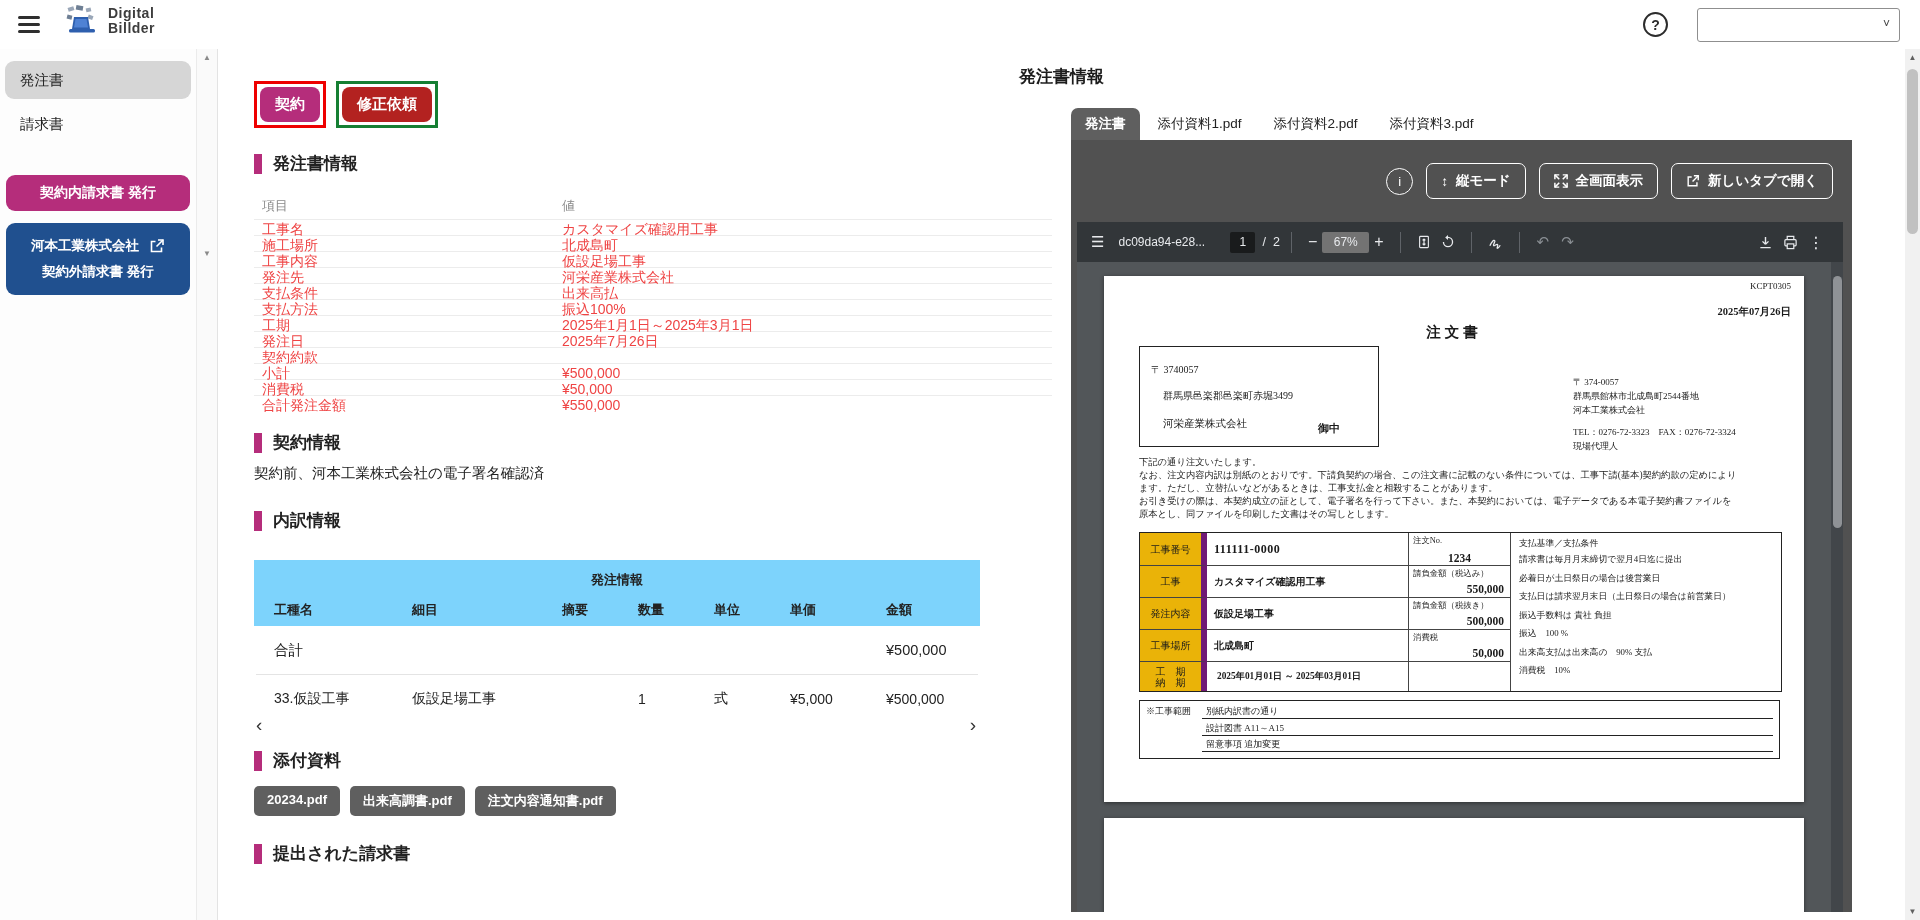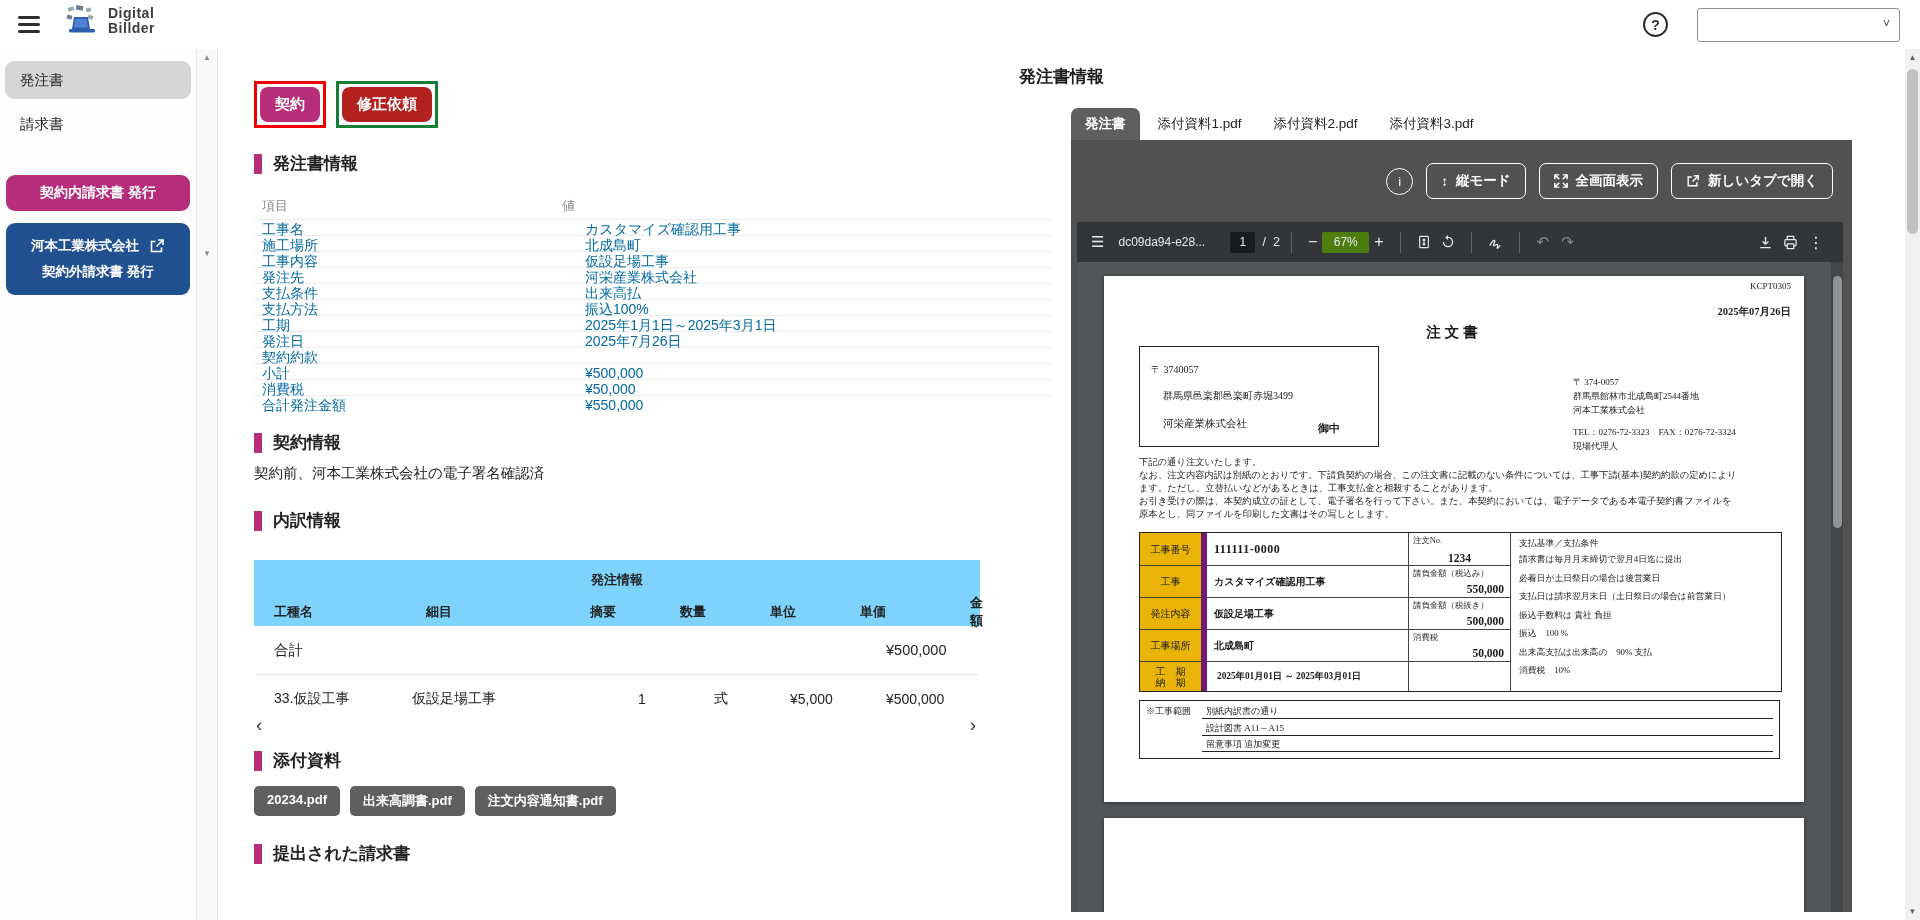--- a/index.html
+++ b/index.html
@@ -42,29 +42,29 @@
   .pill-btn { border:none; border-radius:8px; color:#fff; font-weight:700; font-size:15px; padding:8px 15px; cursor:pointer; font-family:inherit; }
   .pill-btn.magenta { background:#b52d7b; }
   .pill-btn.darkred { background:#b32220; }
 
   .sec-h { display:flex; align-items:center; gap:11px; font-size:17px; font-weight:700; color:#222; }
   .sec-h .bar { width:8px; height:20px; background:#b52d7b; }
   .mt24{margin-top:24px;} .mt20{margin-top:20px;} .mt26{margin-top:26px;}
 
   .info-table { margin-top:18px; width:798px; }
   .info-table .ihead { display:grid; grid-template-columns:300px 1fr; height:26px; align-items:center; font-size:13px; color:#8a8a8a; padding-left:8px; }
-  .info-row { display:grid; grid-template-columns:300px 1fr; height:16px; line-height:19.5px; font-size:14px; color:#0369a1; border-top:1px solid #ececec; padding-left:8px; white-space:nowrap;gap:23px; }
+  .info-row { display:grid; grid-template-columns:300px 1fr; height:16px; line-height:19.5px; font-size:14px; color:#ef4444; border-top:1px solid #ececec; padding-left:8px; white-space:nowrap; }
 
   .note-text { margin-top:10px; font-size:14.5px; color:#222; }
 
   .bd-table { margin-top:28px; width:726px; position:relative; }
   .bd-head { background:#7dd3fc; padding-top:10px; }
   .bd-group { text-align:center; font-size:13px; font-weight:700; color:#222; height:24px; line-height:20px; }
   .bd-cols, .bd-row { display:grid; grid-template-columns:138px 150px 76px 76px 76px 96px 1fr; padding:0 20px; }
-  .bd-cols { height:32px; align-items:center; font-size:13px; font-weight:700; color:#222;gap:14px; }
+  .bd-cols { height:32px; align-items:center; font-size:13px; font-weight:700; color:#222; }
   .bd-row { height:48px; align-items:center; font-size:14px; color:#222; }
   .bd-row.total { font-size:14.5px; }
   .bd-divider { border-top:1px solid #e4e4e4; margin:0 2px; }
   .bd-arrow { position:absolute; top:158px; font-size:19px; color:#333; cursor:pointer; line-height:14px; }
   .bd-arrow.prev { left:2px; }
   .bd-arrow.next { right:4px; }
 
   .chip-row { display:flex; gap:10px; margin-top:14px; }
   .chip { background:#5f5f5f; color:#fff; font-size:13px; font-weight:700; padding:6px 13px; border-radius:5px; cursor:pointer; }
 
@@ -80,21 +80,21 @@
   .info-btn { width:27px; height:27px; border:1.5px solid #fff; border-radius:50%; color:#fff; display:grid; place-items:center; font-size:13px; cursor:pointer; background:transparent; }
 
   .pdf-viewer { position:absolute; left:6px; top:82px; width:766px; height:690px; }
   .chrome-bar { height:40px; background:#323639; display:flex; align-items:center; padding:0 14px; color:#e8eaed; }
   .cb-menu { font-size:15px; cursor:pointer; }
   .cb-file { font-size:12px; margin-left:14px; width:104px; overflow:hidden; white-space:nowrap; }
   .cb-pagebox { width:25px; height:21px; background:#191b1c; border-radius:2px; display:grid; place-items:center; font-size:12px; margin-left:8px; cursor:text; }
   .cb-sep { width:1px; height:21px; background:#5f6368; margin:0 11px; }
   .cb-text { font-size:12.5px; margin-left:7px; }
   .cb-btn { font-size:16px; cursor:pointer; margin:0 5px; display:flex; align-items:center; }
-  .cb-zoombox { width:47px; height:21px; background:#4d7c0f; border-radius:2px; display:grid; place-items:center; font-size:12px; cursor:text; }
+  .cb-zoombox { width:47px; height:21px; background:#737373; border-radius:2px; display:grid; place-items:center; font-size:12px; cursor:text; }
   .cb-dim { color:#8a8f94; font-size:15px; margin:0 6px; }
   .cb-spacer { flex:1; }
 
   .pdf-canvas { position:relative; width:766px; height:650px; background:#525659; overflow:hidden; }
   .pdf-page { position:absolute; left:27px; width:700px; background:#fff; box-shadow:0 1px 4px rgba(0,0,0,.45); }
   .page1 { top:14px; height:526px; }
   .page2 { top:556px; height:140px; }
   .pdfsb { position:absolute; right:0; top:0; width:12px; height:650px; background:#42464a; cursor:pointer; }
   .pdfsb .thumb { position:absolute; top:14px; left:1.5px; width:9px; height:252px; background:#8f9296; border-radius:5px; }
 

